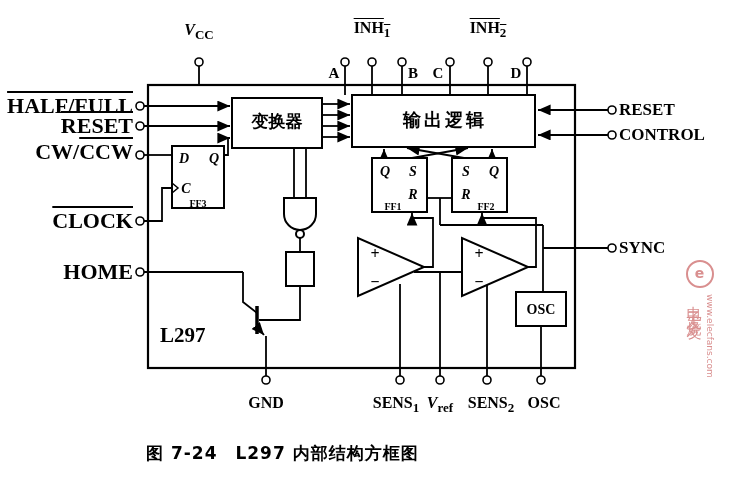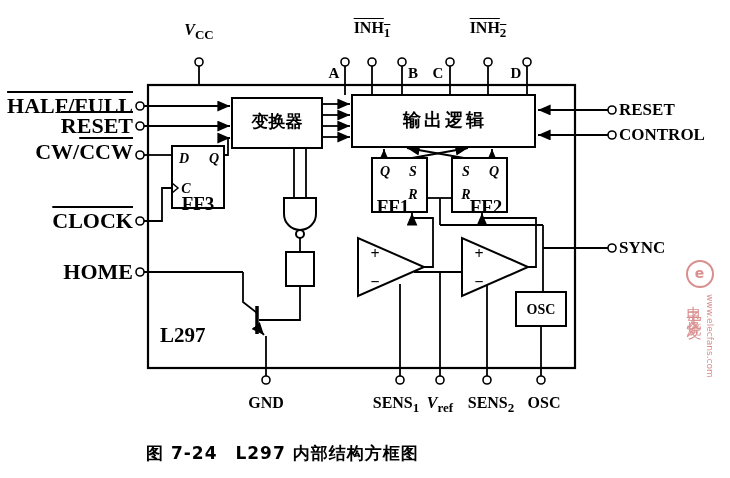--- a/index.html
+++ b/index.html
@@ -7,21 +7,21 @@
          font-family:"Liberation Serif","DejaVu Serif",serif;color:#000;}
   svg{position:absolute;left:0;top:0;}
   .lbl{position:absolute;font-weight:700;font-size:16px;line-height:19px;white-space:nowrap;}
   .c{transform:translateX(-50%);}
   .lr{left:0;width:133px;text-align:right;font-size:22px;}
   .rt{font-size:17px;}
   .ov{text-decoration:overline;}
   .it{font-style:italic;}
   sub{font-size:13px;text-align:right;}
   .ffl{font-size:14px;font-style:italic;}
-  .ffn{font-size:19px;font-style:normal;}
+  .ffn{font-size:10px;font-style:normal;}
   .cjk{font-family:"DejaVu Sans","Liberation Sans",sans-serif;}
   .big{font-size:18px;letter-spacing:3px;}
   .chip{font-size:21px;}
   .sign{font-size:16px;}
   .cap{font-size:17px;letter-spacing:1px;}
   .wm{position:absolute;left:684px;top:260px;color:#d98f8f;display:flex;flex-direction:column;align-items:center;}
   .wm-logo{width:24px;height:24px;border:2px solid #d98f8f;border-radius:50%;text-align:center;
            line-height:22px;font-size:14px;font-weight:700;font-family:"DejaVu Sans",sans-serif;}
   .wm-cols{display:flex;flex-direction:row;margin-top:6px;}
   .wm-zh{writing-mode:vertical-rl;font-size:15px;letter-spacing:5px;font-family:"DejaVu Sans",sans-serif;}

